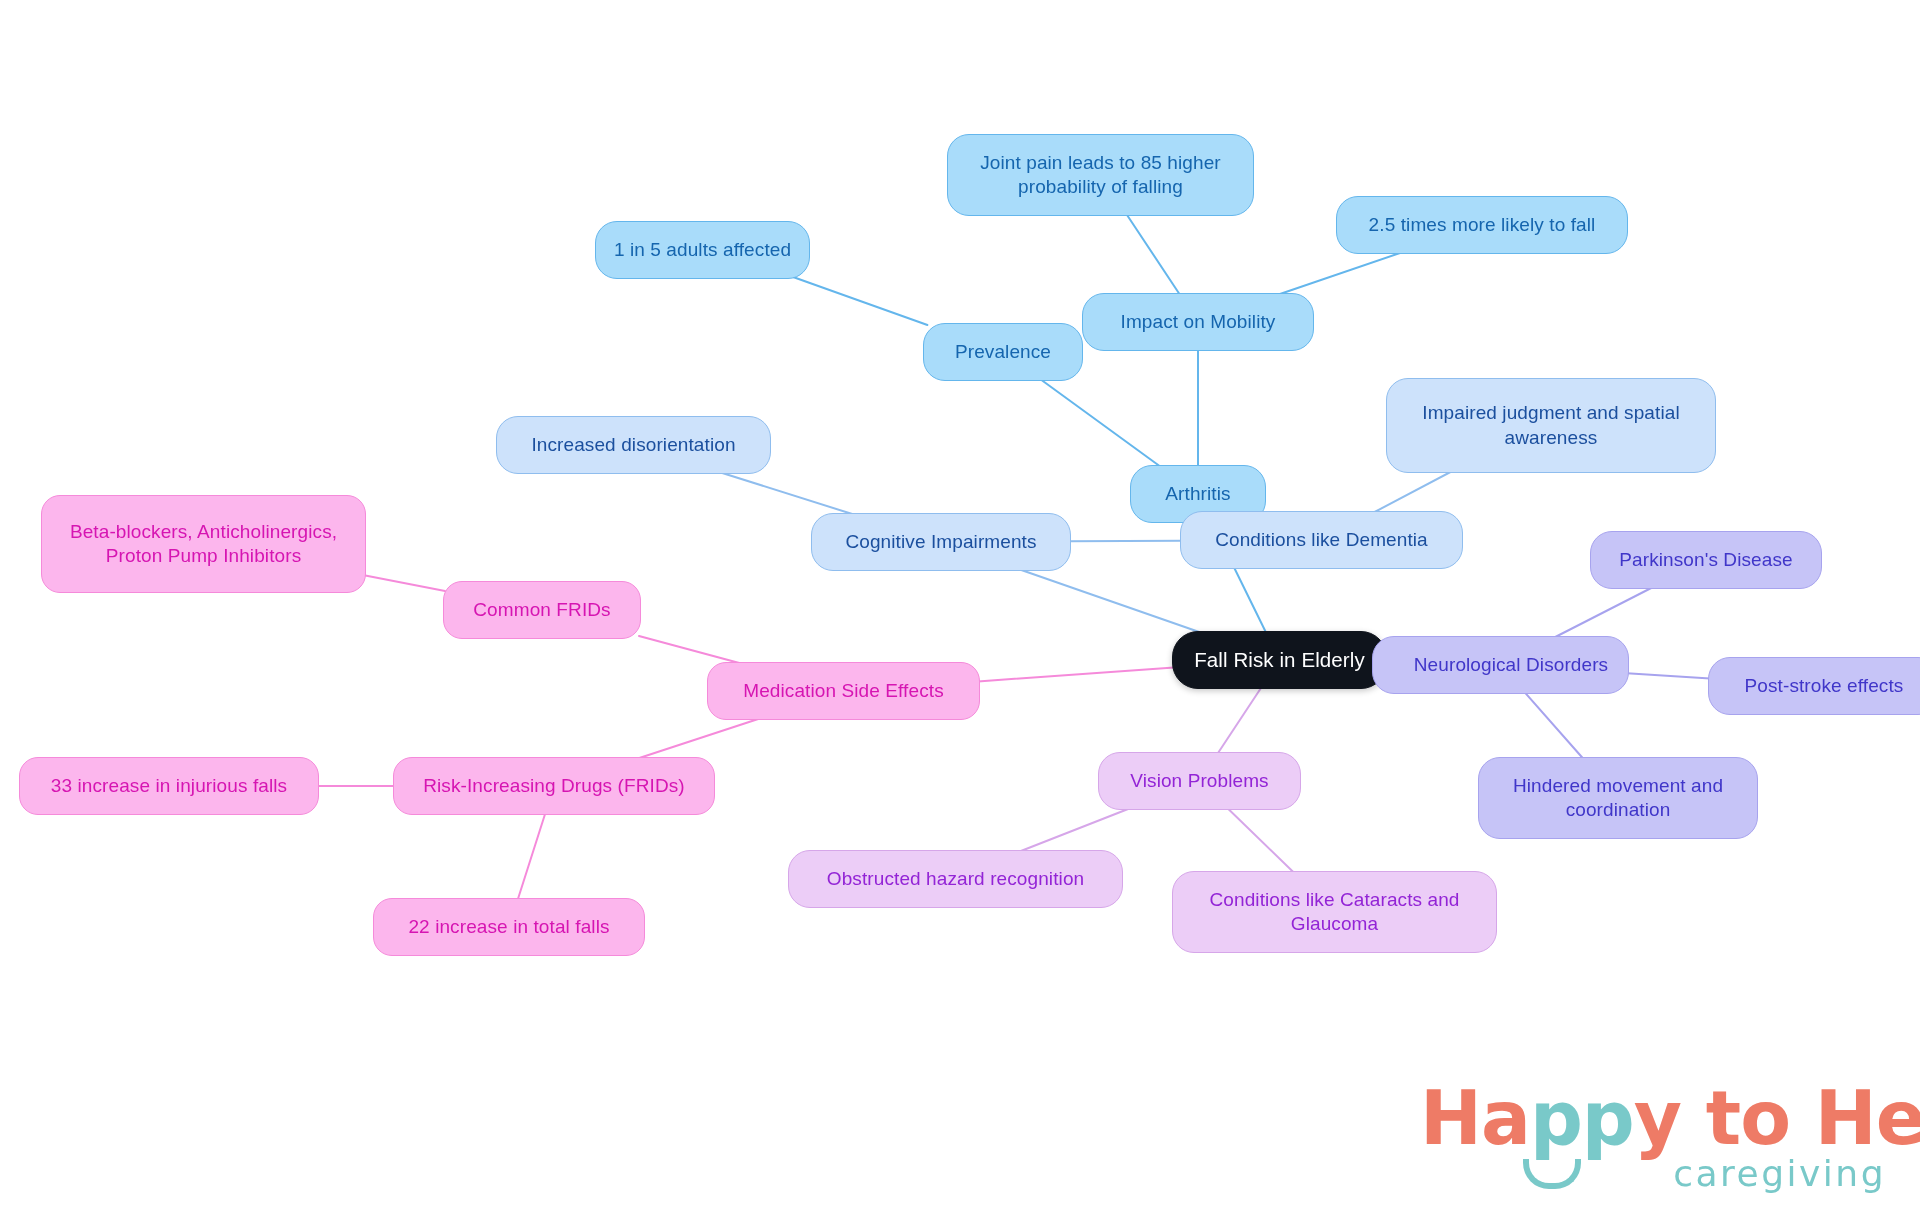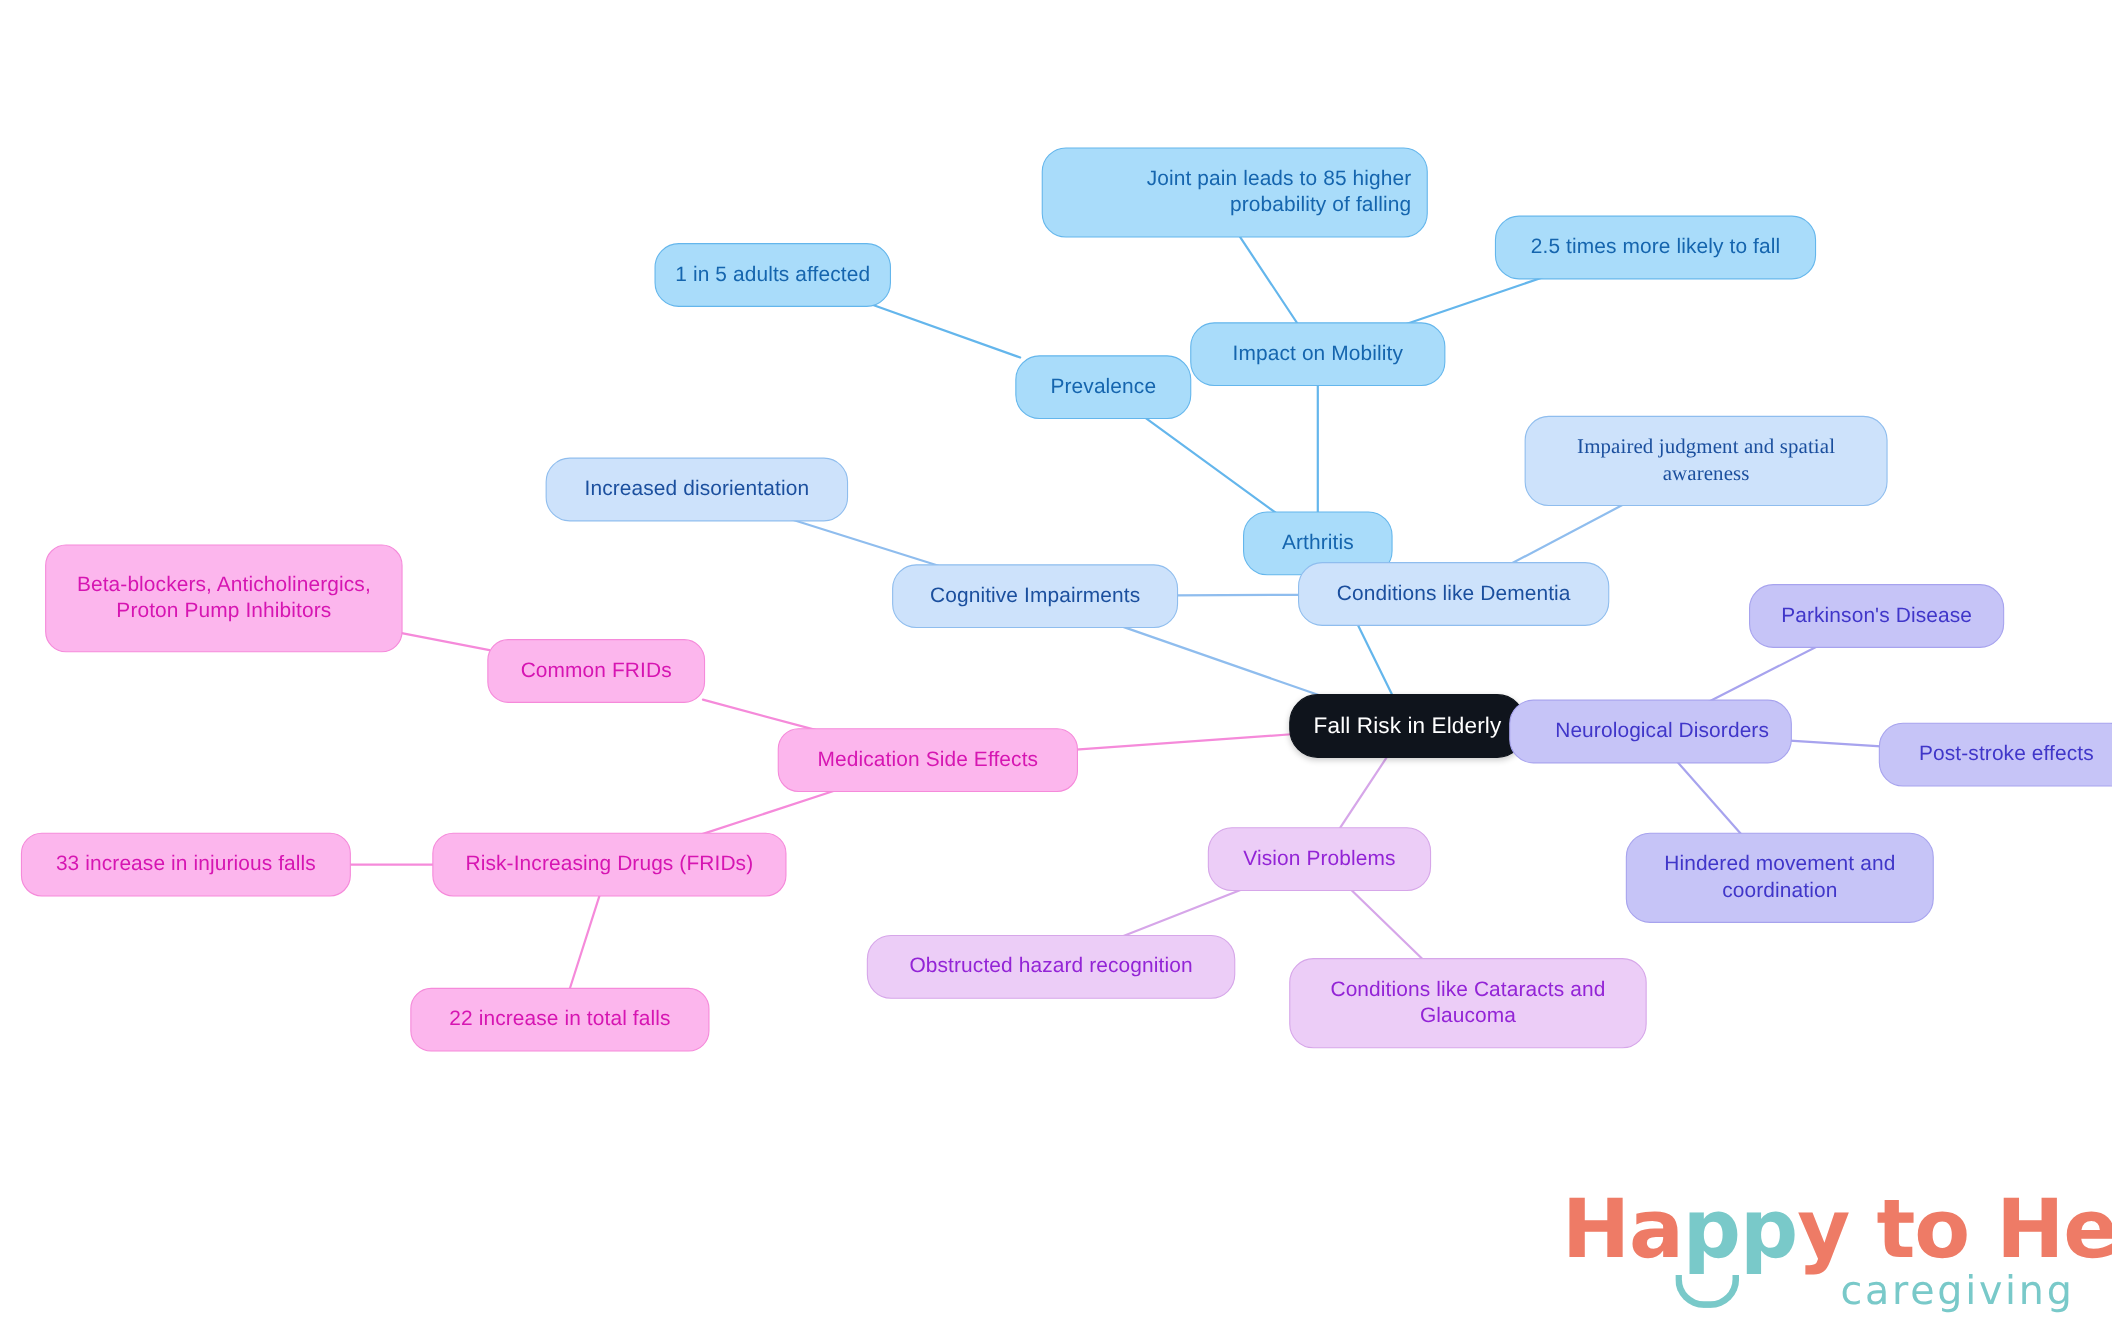--- a/index.html
+++ b/index.html
@@ -158,26 +158,26 @@
       <line x1="761.2210526315789" y1="718" x2="636.2789473684211" y2="759" stroke="#f58ada" stroke-width="2" stroke-linecap="round"></line>
       <line x1="395" y1="786" x2="317" y2="786" stroke="#f58ada" stroke-width="2" stroke-linecap="round"></line>
       <line x1="545.3829787234042" y1="813" x2="517.6170212765958" y2="900" stroke="#f58ada" stroke-width="2" stroke-linecap="round"></line>
     </svg>
   <div id="node-layer">
       <div class="node root" style="left: 1172px; top: 631px; width: 215px; height: 58px;">Fall Risk in Elderly</div>
       <div class="node c-blue" style="left: 1130px; top: 465px; width: 136px; height: 58px;">Arthritis</div>
       <div class="node c-blue" style="left: 923px; top: 323px; width: 160px; height: 58px;">Prevalence</div>
       <div class="node c-blue" style="left: 595px; top: 221px; width: 215px; height: 58px;">1 in 5 adults affected</div>
       <div class="node c-blue" style="left: 1082px; top: 293px; width: 232px; height: 58px;">Impact on Mobility</div>
-      <div class="node c-blue" style="left: 947px; top: 134px; width: 351px; height: 82px; text-align: right;">Joint pain leads to 85 higher probability of falling</div>
-      <div class="node c-blue" style="left: 1336px; top: 196px; width: 292px; height: 58px; margin-left: 23px;">2.5 times more likely to fall</div>
+      <div class="node c-blue" style="left: 947px; top: 134px; width: 307px; height: 82px;">Joint pain leads to 85 higher probability of falling</div>
+      <div class="node c-blue" style="left: 1336px; top: 196px; width: 292px; height: 58px;">2.5 times more likely to fall</div>
       <div class="node c-lblue" style="left: 811px; top: 513px; width: 260px; height: 58px;">Cognitive Impairments</div>
       <div class="node c-lblue" style="left: 496px; top: 416px; width: 275px; height: 58px;">Increased disorientation</div>
       <div class="node c-lblue" style="left: 1180px; top: 511px; width: 283px; height: 58px;">Conditions like Dementia</div>
-      <div class="node c-lblue" style="left: 1386px; top: 378px; width: 330px; height: 82px; font-family: Liberation Serif, serif;">Impaired judgment and spatial awareness</div>
+      <div class="node c-lblue" style="left: 1386px; top: 378px; width: 330px; height: 95px;">Impaired judgment and spatial awareness</div>
       <div class="node c-purple" style="left: 1372px; top: 636px; width: 257px; height: 58px; padding-left: 35px;">Neurological Disorders</div>
       <div class="node c-purple" style="left: 1590px; top: 531px; width: 232px; height: 58px;">Parkinson's Disease</div>
       <div class="node c-purple" style="left: 1708px; top: 657px; width: 232px; height: 58px;">Post-stroke effects</div>
       <div class="node c-purple" style="left: 1478px; top: 757px; width: 280px; height: 82px;">Hindered movement and coordination</div>
       <div class="node c-orchid" style="left: 1098px; top: 752px; width: 203px; height: 58px;">Vision Problems</div>
       <div class="node c-orchid" style="left: 788px; top: 850px; width: 335px; height: 58px;">Obstructed hazard recognition</div>
       <div class="node c-orchid" style="left: 1172px; top: 871px; width: 325px; height: 82px;">Conditions like Cataracts and Glaucoma</div>
       <div class="node c-pink" style="left: 707px; top: 662px; width: 273px; height: 58px;">Medication Side Effects</div>
       <div class="node c-pink" style="left: 443px; top: 581px; width: 198px; height: 58px;">Common FRIDs</div>
       <div class="node c-pink" style="left: 41px; top: 495px; width: 325px; height: 98px;">Beta-blockers, Anticholinergics, Proton Pump Inhibitors</div>

